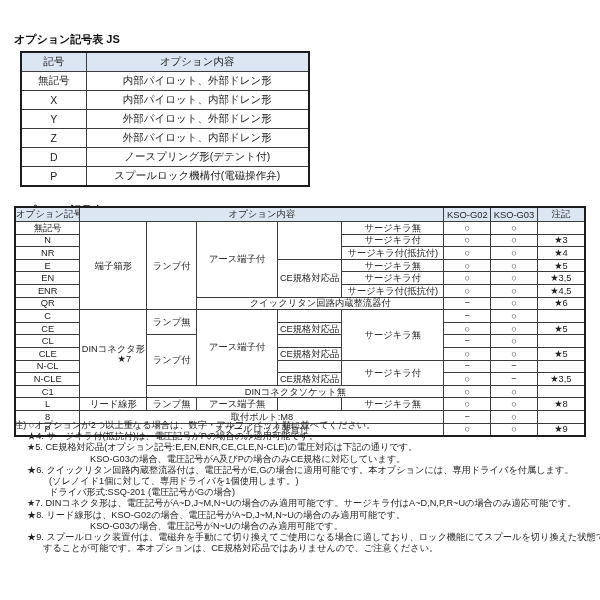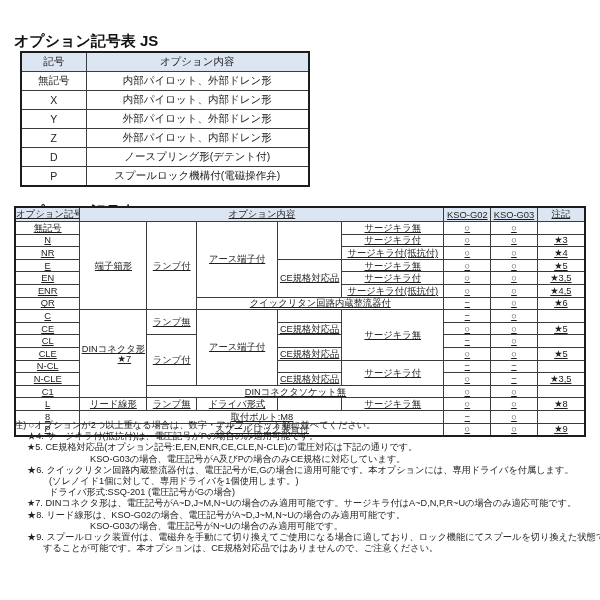--- a/index.html
+++ b/index.html
@@ -1,36 +1,36 @@
 <!DOCTYPE html>
 <html><head>
 <meta charset="utf-8">
 <style>
   html,body { margin:0; padding:0; }
   body {
     width:600px; height:600px; background:#ffffff; position:relative;
     font-family:"Liberation Sans", sans-serif; color:#1f1f1f;
     -webkit-font-smoothing:antialiased;
   }
-  .title { position:absolute; font-size:15px; font-weight:bold; color:#111; white-space:nowrap; }
+  .title { position:absolute; font-size:11px; font-weight:bold; color:#111; white-space:nowrap; }
   #js-title  { left:14px; top:32px; }
   #kso-title { left:14px; top:203px; }
 
   table.t { border-collapse:collapse; table-layout:fixed; position:absolute; background:#fff; }
   table.t th, table.t td {
     border:1px solid #3c3c3c; padding:0; text-align:center; vertical-align:middle;
     overflow:hidden; white-space:nowrap; font-weight:normal;
   }
   table.t th { background:#dce6f2; }
   table.t { border:2px solid #1c1c1c; }
 
   #js-table { left:20px; top:51px; width:288px; }
   #js-table th, #js-table td { font-size:10.5px; height:18px; color:#222; }
 
-  #kso-table { left:14px; top:206px; width:572px;text-decoration:underline; }
+  #kso-table { left:14px; top:206px; width:572px; }
   #kso-table th { font-size:9.4px; height:13px; }
   #kso-table td { font-size:9.3px; height:11.6px; line-height:10px; color:#222; }
   .din-star { text-indent:22px; }
 
   #notes { position:absolute; left:14px; top:420px; width:578px; font-size:9.2px; line-height:11.2px; color:#222; }
   .note { white-space:nowrap; }
   .i1 { padding-left:13px; }
   .i2 { padding-left:35px; }
   .i3 { padding-left:76px; }
   .i4 { padding-left:29px; }
@@ -211,21 +211,21 @@
     <td colspan="4">DINコネクタソケット無</td>
     <td>○</td>
     <td>○</td>
     <td></td>
   </tr>
 
   <tr>
     <td>L</td>
     <td>リード線形</td>
     <td>ランプ無</td>
-    <td>ドライバ形式</td>
+    <td>アース端子無</td>
     <td></td>
     <td>サージキラ無</td>
     <td>○</td>
     <td>○</td>
     <td>★8</td>
   </tr>
   <tr>
     <td>8</td>
     <td colspan="5">取付ボルト:M8</td>
     <td>−</td>

